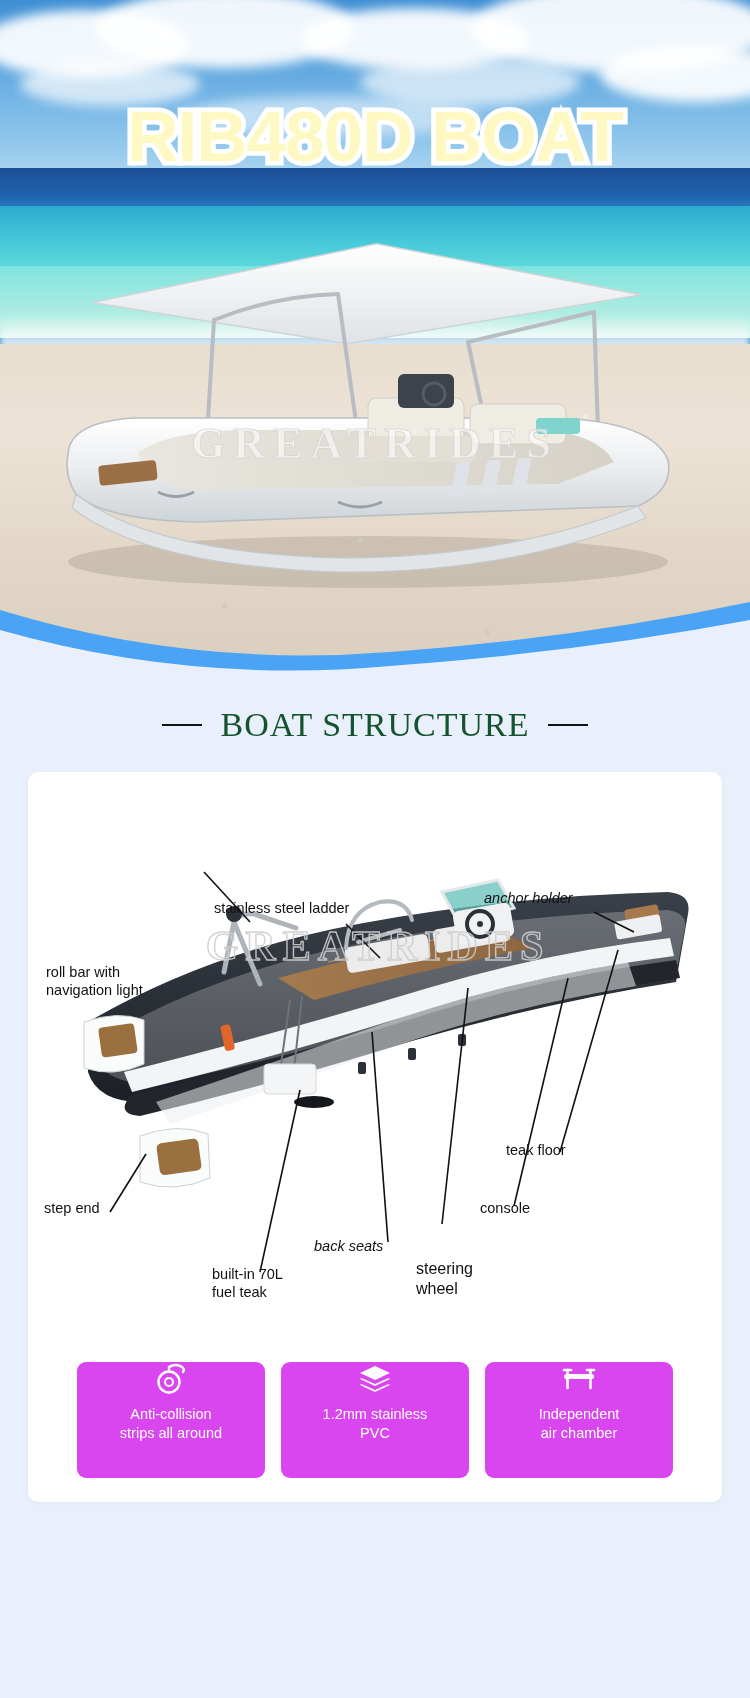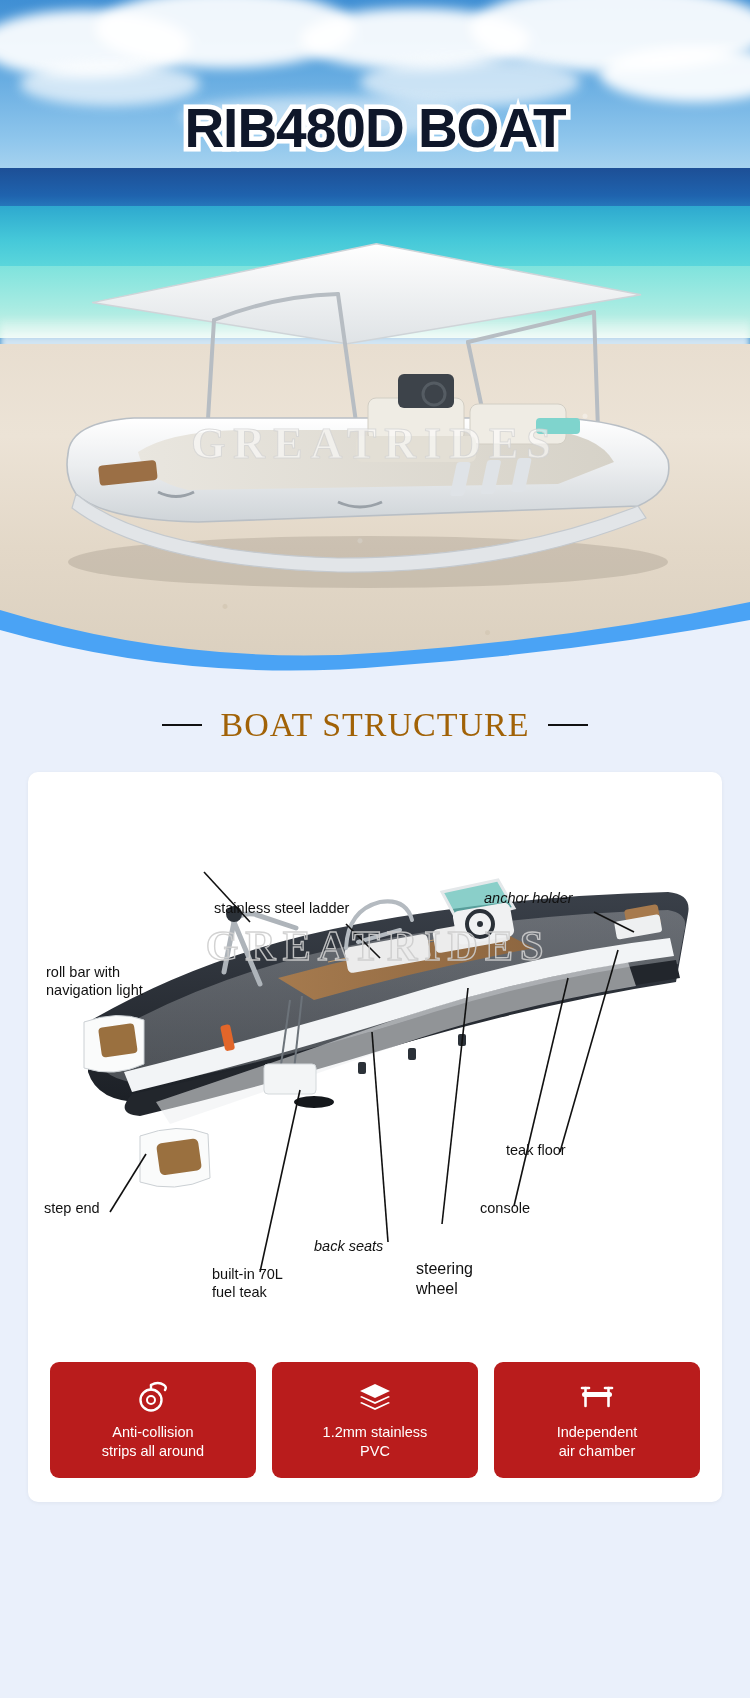--- a/index.html
+++ b/index.html
@@ -68,24 +68,24 @@
       radial-gradient(circle at 78% 22%, rgba(255,255,255,.45) 0 2px, transparent 3px),
       radial-gradient(circle at 30% 80%, rgba(190,175,150,.35) 0 2px, transparent 3px),
       radial-gradient(circle at 65% 88%, rgba(190,175,150,.3) 0 2px, transparent 3px);
     opacity: .8;
   }
 
   .hero-title {
     position: absolute;
     left: 0; right: 0; top: 96px;
     text-align: center;
-    font-size: 55px;
+    font-size: 71px;
     font-weight: bold;
     letter-spacing: -1px;
-    color: #0f172a;
+    color: #fef9c3;
     -webkit-text-stroke: 9px #ffffff;
     paint-order: stroke fill;
     z-index: 5;
     white-space: nowrap;
   }
 
   
   .hero-boat { position: absolute; left: 38px; top: 222px; width: 660px; height: 370px; z-index: 3; }
   .hero-wm {
     position: absolute; left: 0; right: 0; top: 418px; text-align: center;
@@ -98,21 +98,21 @@
 
   .wave-divider {
     position: absolute; left: 0; bottom: -2px; width: 750px; height: 74px; z-index: 6;
   }
 
   
   .structure { position: relative; width: 750px; background: #eaf0fb; padding-top: 34px; }
   .sec-head {
     display: flex; align-items: center; justify-content: center; gap: 18px;
     font-family: "Liberation Serif", serif;
-    font-size: 34px; color: #a16207; letter-spacing: 1px;
+    font-size: 34px; color: #14532d; letter-spacing: 1px;
     padding-bottom: 28px;
   }
   .sec-dash { display:block; width: 40px; height: 2px; background: #111; }
 
   .card {
     position: relative;
     margin: 0 28px;
     background: #fff;
     border-radius: 10px;
     height: 730px;
@@ -137,25 +137,25 @@
     line-height: 1.22;
     z-index: 6;
     white-space: pre-line;
   }
 
   .features {
     position: absolute; left: 0; bottom: 24px; width: 694px;
     display: flex; justify-content: center; gap: 16px;
   }
   .feat {
-    width: 206px; height: 116px;
-    background: #b91c1c;
+    width: 188px; height: 116px;
+    background: #d946ef;
     border-radius: 9px;
     display: flex; flex-direction: column;
-    align-items: center; justify-content: center;
+    align-items: center; 
     gap: 9px;
   }
   .feat-icon { width: 40px; height: 34px; display:flex; align-items:center; justify-content:center; }
   .feat-txt {
     color: #fff; font-size: 14.5px; text-align: center; line-height: 1.3;
     white-space: pre-line;
   }
 </style>
 </head>
 <body>

